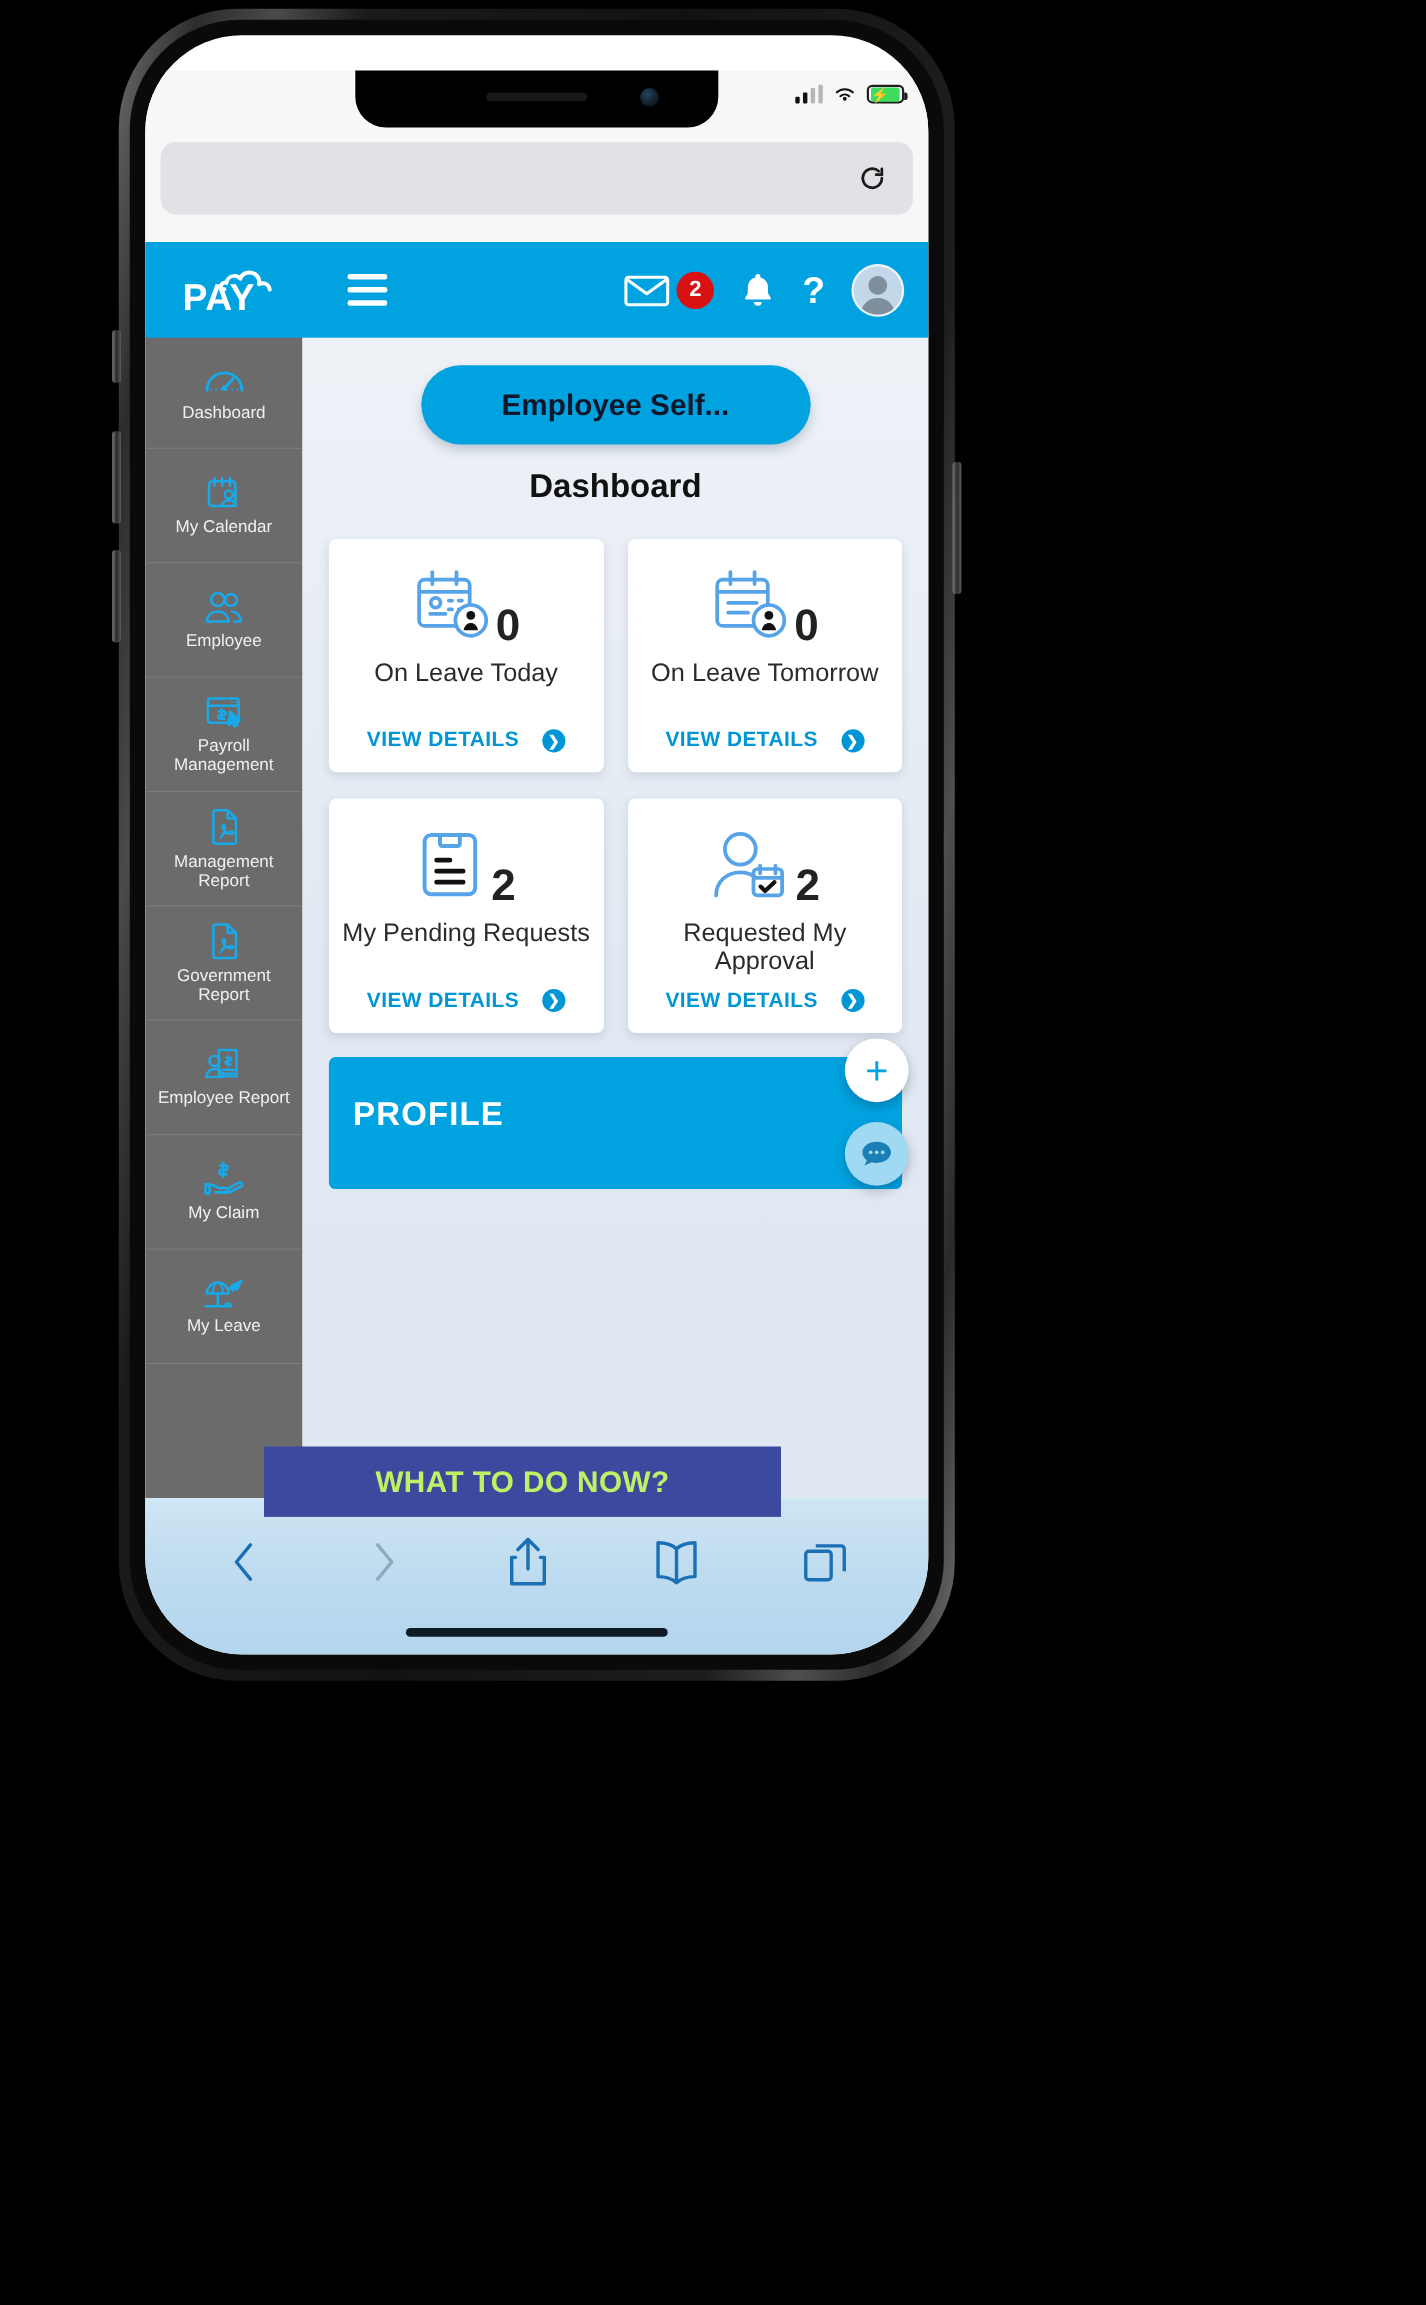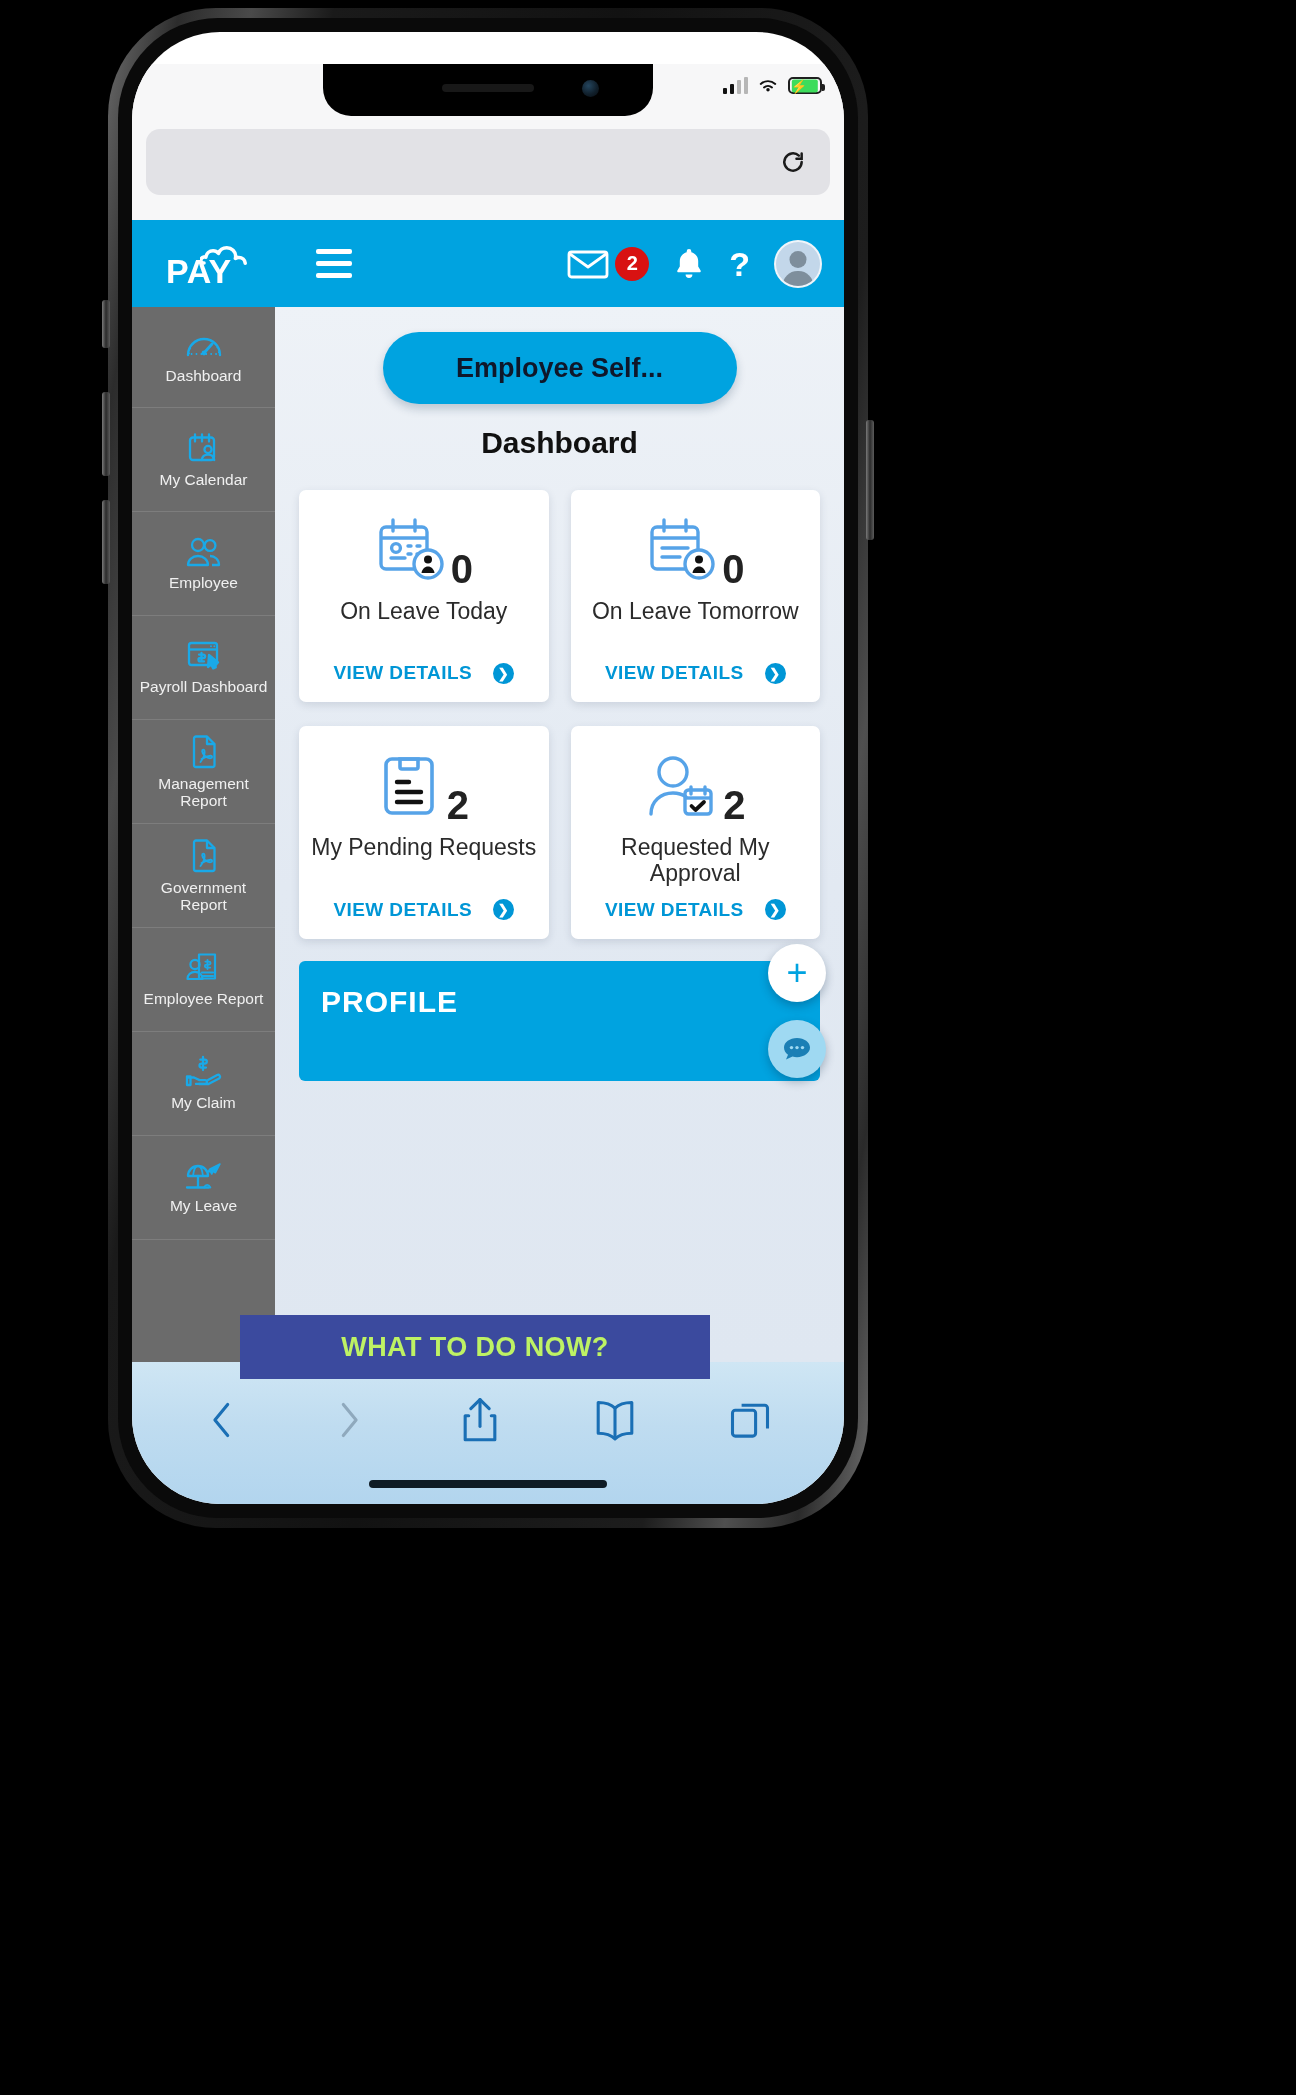--- a/index.html
+++ b/index.html
@@ -204,21 +204,21 @@
     color: #0096d6; font-size: 19px; font-weight: 600; letter-spacing: .4px;
   }
   .vd-chev {
     width: 21px; height: 21px; border-radius: 50%;
     background: #0096d6; color:#fff;
     display:flex; align-items:center; justify-content:center;
     font-size: 13px; font-weight: 700;
   }
   .profile-panel {
     margin: 22px 24px 0; background: #00a3e0; border-radius: 6px;
-    padding: 24px 22px; color: #fff;
+    padding: 36px 22px; color: #fff;
     font-size: 30px; font-weight: 700; letter-spacing: 1px;
     height: 120px;
   }
 
   
   .fab {
     position: absolute; right: 18px;
     width: 58px; height: 58px; border-radius: 50%;
     display: flex; align-items: center; justify-content: center;
     box-shadow: 0 4px 10px rgba(10,40,70,.3);
@@ -369,21 +369,21 @@
 
         <div class="side-item">
           <svg class="sicon" width="38" height="34" viewBox="0 0 38 34" fill="none" stroke="currentColor" stroke-width="2.3">
             <rect x="4" y="4" width="28" height="22" rx="2.5"></rect>
             <path d="M4 10.5h28"></path>
             <circle cx="26" cy="7.2" r="1" fill="currentColor" stroke="none"></circle>
             <circle cx="29.3" cy="7.2" r="1" fill="currentColor" stroke="none"></circle>
             <path d="M16.5 14v8M14 15.6h4.4a1.7 1.7 0 0 1 0 3.4h-3.2a1.7 1.7 0 0 0 0 3.4H19" stroke-linecap="round"></path>
             <path d="M24 16l9 7.5-4.2.6 2 4-2.6 1.3-2-4L23 28z" fill="currentColor" stroke-linejoin="round"></path>
           </svg>
-          <span class="slabel">Payroll Dashboard</span>
+          <span class="slabel">Payroll Management</span>
         </div>
 
         <div class="side-item">
           <svg class="sicon" width="30" height="36" viewBox="0 0 30 36" fill="none" stroke="currentColor" stroke-width="2.3">
             <path d="M5 4.5a2 2 0 0 1 2-2h11l7.5 7.5v21a2 2 0 0 1-2 2H7a2 2 0 0 1-2-2z" stroke-linejoin="round"></path>
             <path d="M18 2.5V10h7.5" stroke-linejoin="round"></path>
             <path d="M11.5 28c3-4 4.5-8.5 4-11-.4-2-2.4-1.7-2.3.4.2 3.6 5.2 7.3 8.6 6.7 1.9-.3 1.6-2.4-.3-2.3-2.7.2-6 1.4-9 3.3" stroke-width="1.9" stroke-linecap="round" stroke-linejoin="round"></path>
           </svg>
           <span class="slabel">Management Report</span>
         </div>

